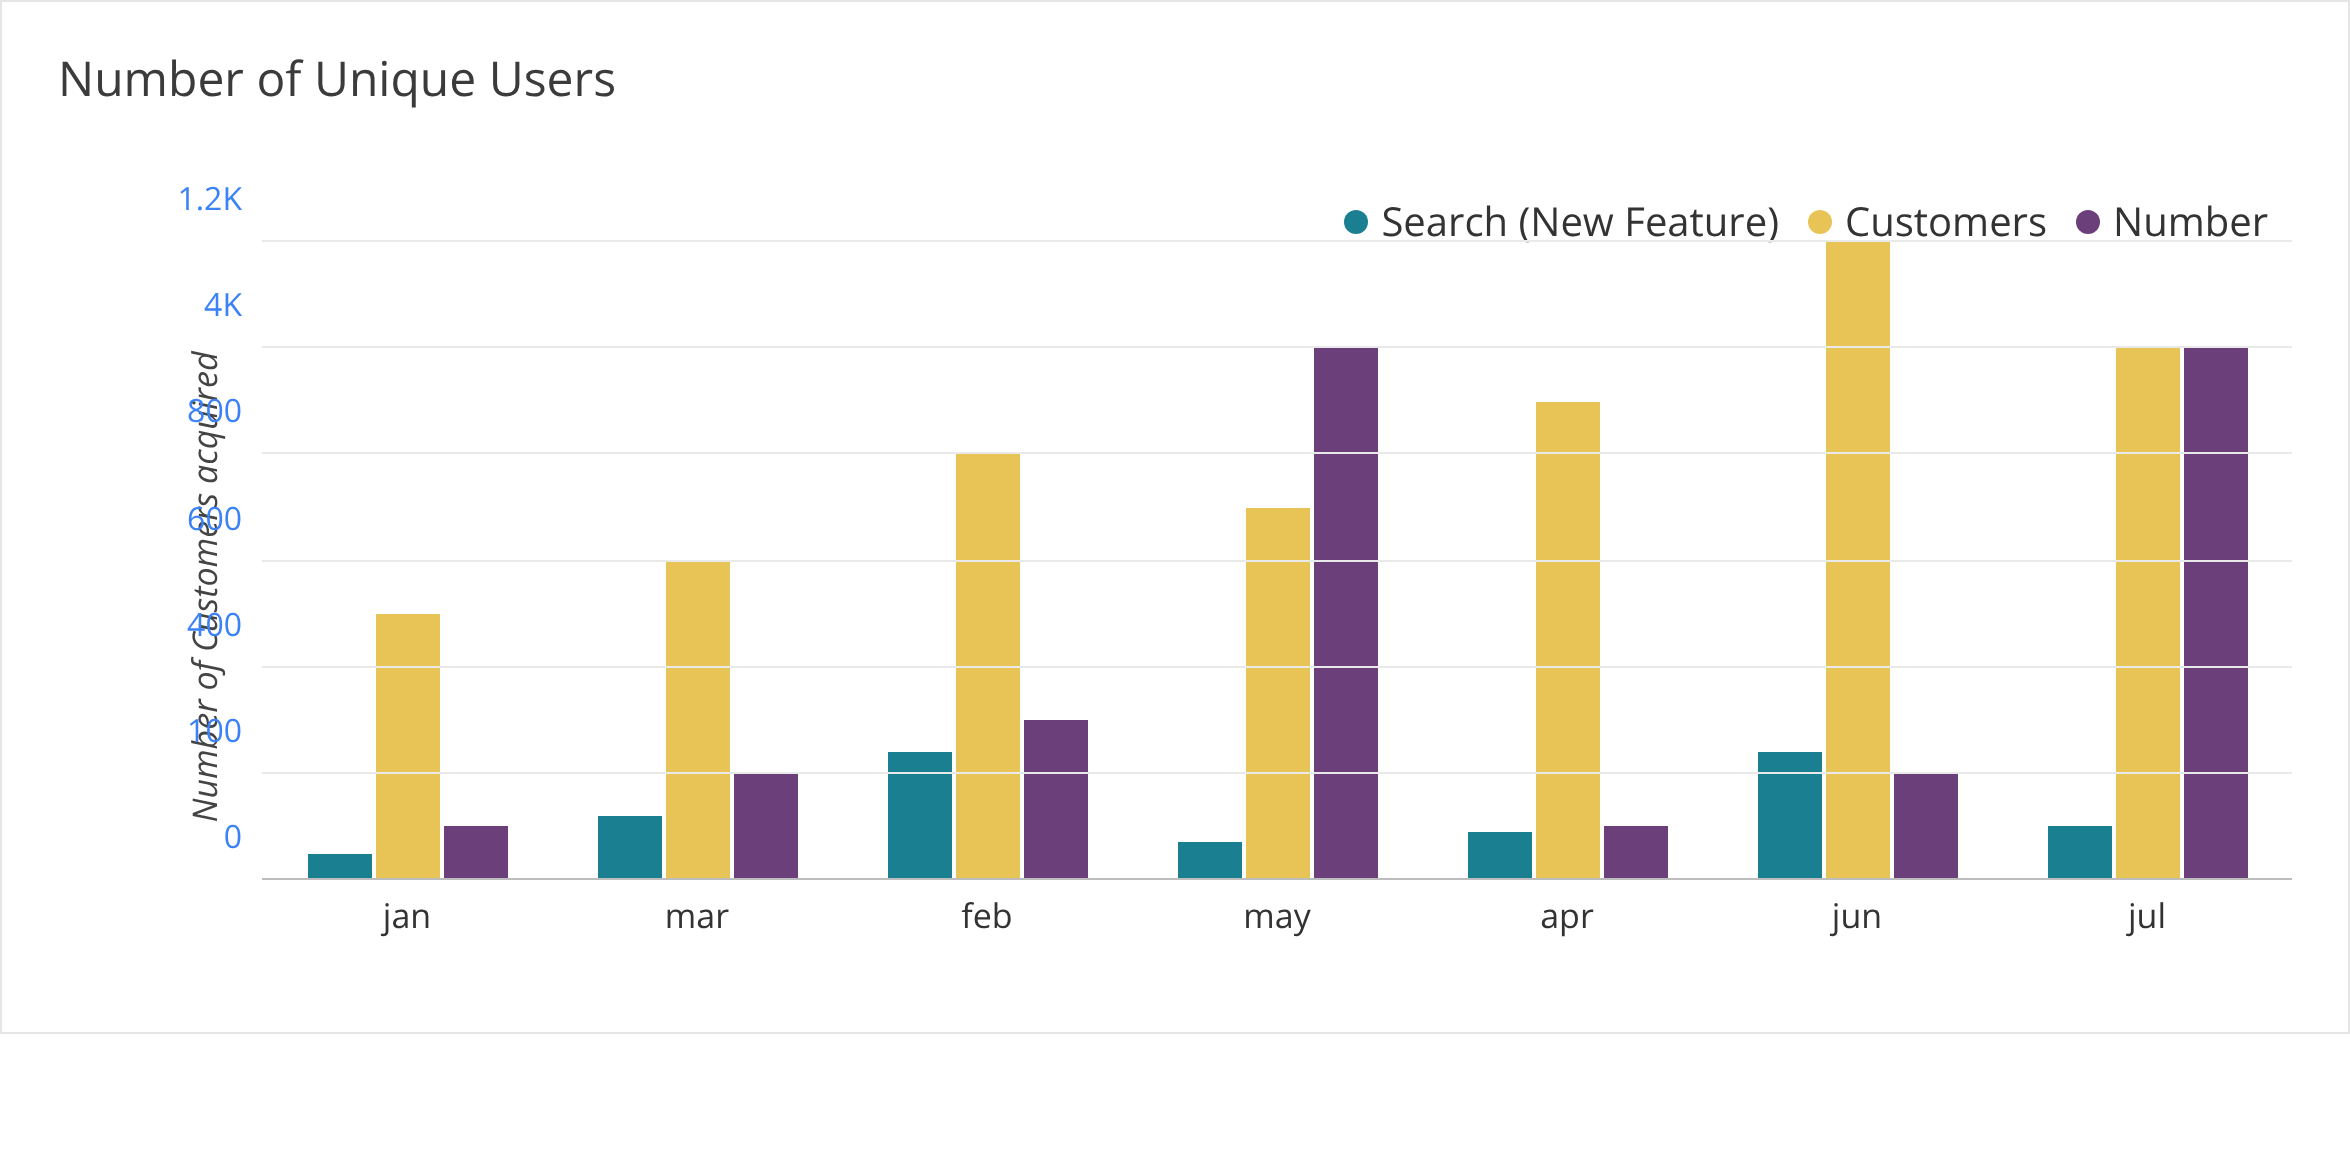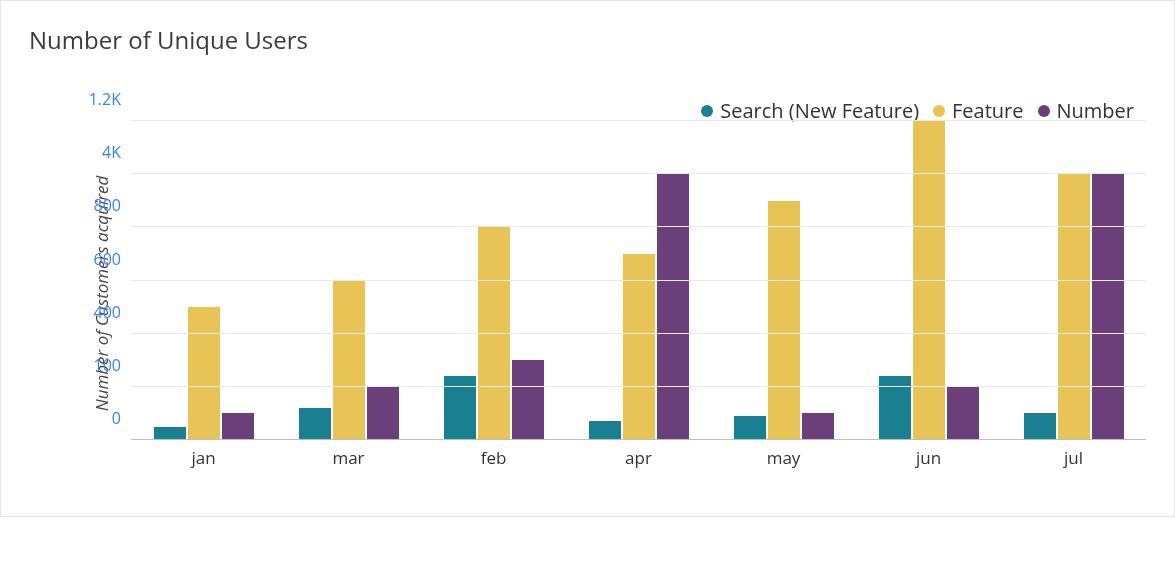--- a/index.html
+++ b/index.html
@@ -118,21 +118,21 @@
 <div class="card">
   <h1 class="title">Number of Unique Users</h1>
 
   <div class="legend">
     <div class="legend-item">
       <span class="swatch" style="background:#1a7f91"></span>
       <span>Search (New Feature)</span>
     </div>
     <div class="legend-item">
       <span class="swatch" style="background:#e8c456"></span>
-      <span>Feature</span>
+      <span>Customers</span>
     </div>
     <div class="legend-item">
       <span class="swatch" style="background:#6a3f7a"></span>
       <span>Number</span>
     </div>
   </div>
 
   <div class="chart-area">
     <div class="ylabel">
       <span>Number of Customers acquired</span>
@@ -190,19 +190,19 @@
         <div class="gridline" style="bottom: 83.3333%;"></div>
         <div class="ytick" style="bottom: 83.3333%;">4K</div>
         <div class="gridline" style="bottom: 100%;"></div>
         <div class="ytick" style="bottom: 100%;">1.2K</div>
       </div>
 
     <div class="xlabels" id="xlabels">
         <div class="xlab">jan</div>
         <div class="xlab">mar</div>
         <div class="xlab">feb</div>
+        <div class="xlab">may</div>
         <div class="xlab">apr</div>
-        <div class="xlab">may</div>
         <div class="xlab">jun</div>
         <div class="xlab">jul</div>
       </div>
   </div>
 </div>
 
 </body></html>

